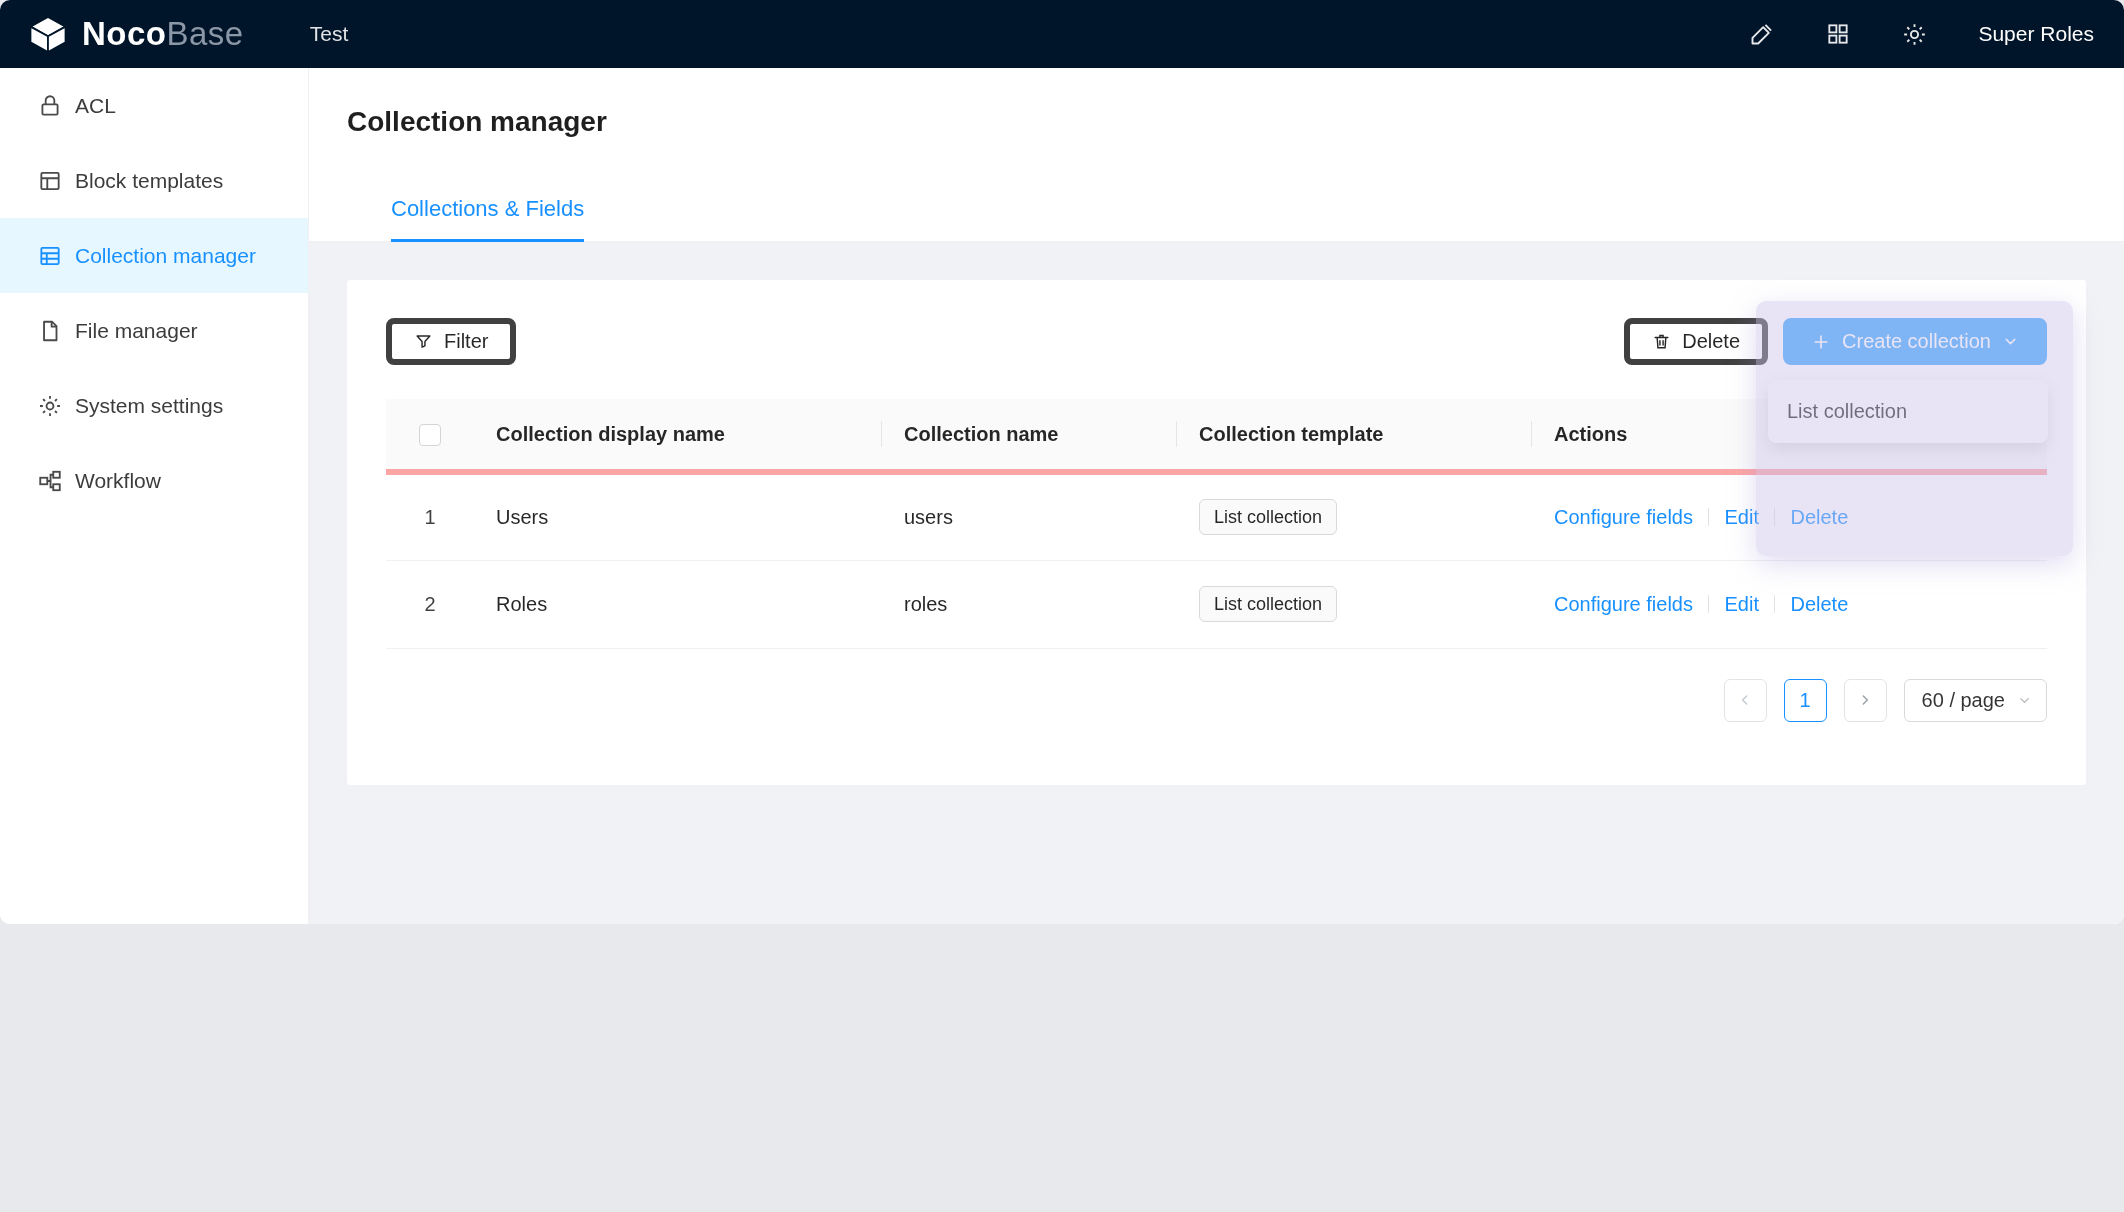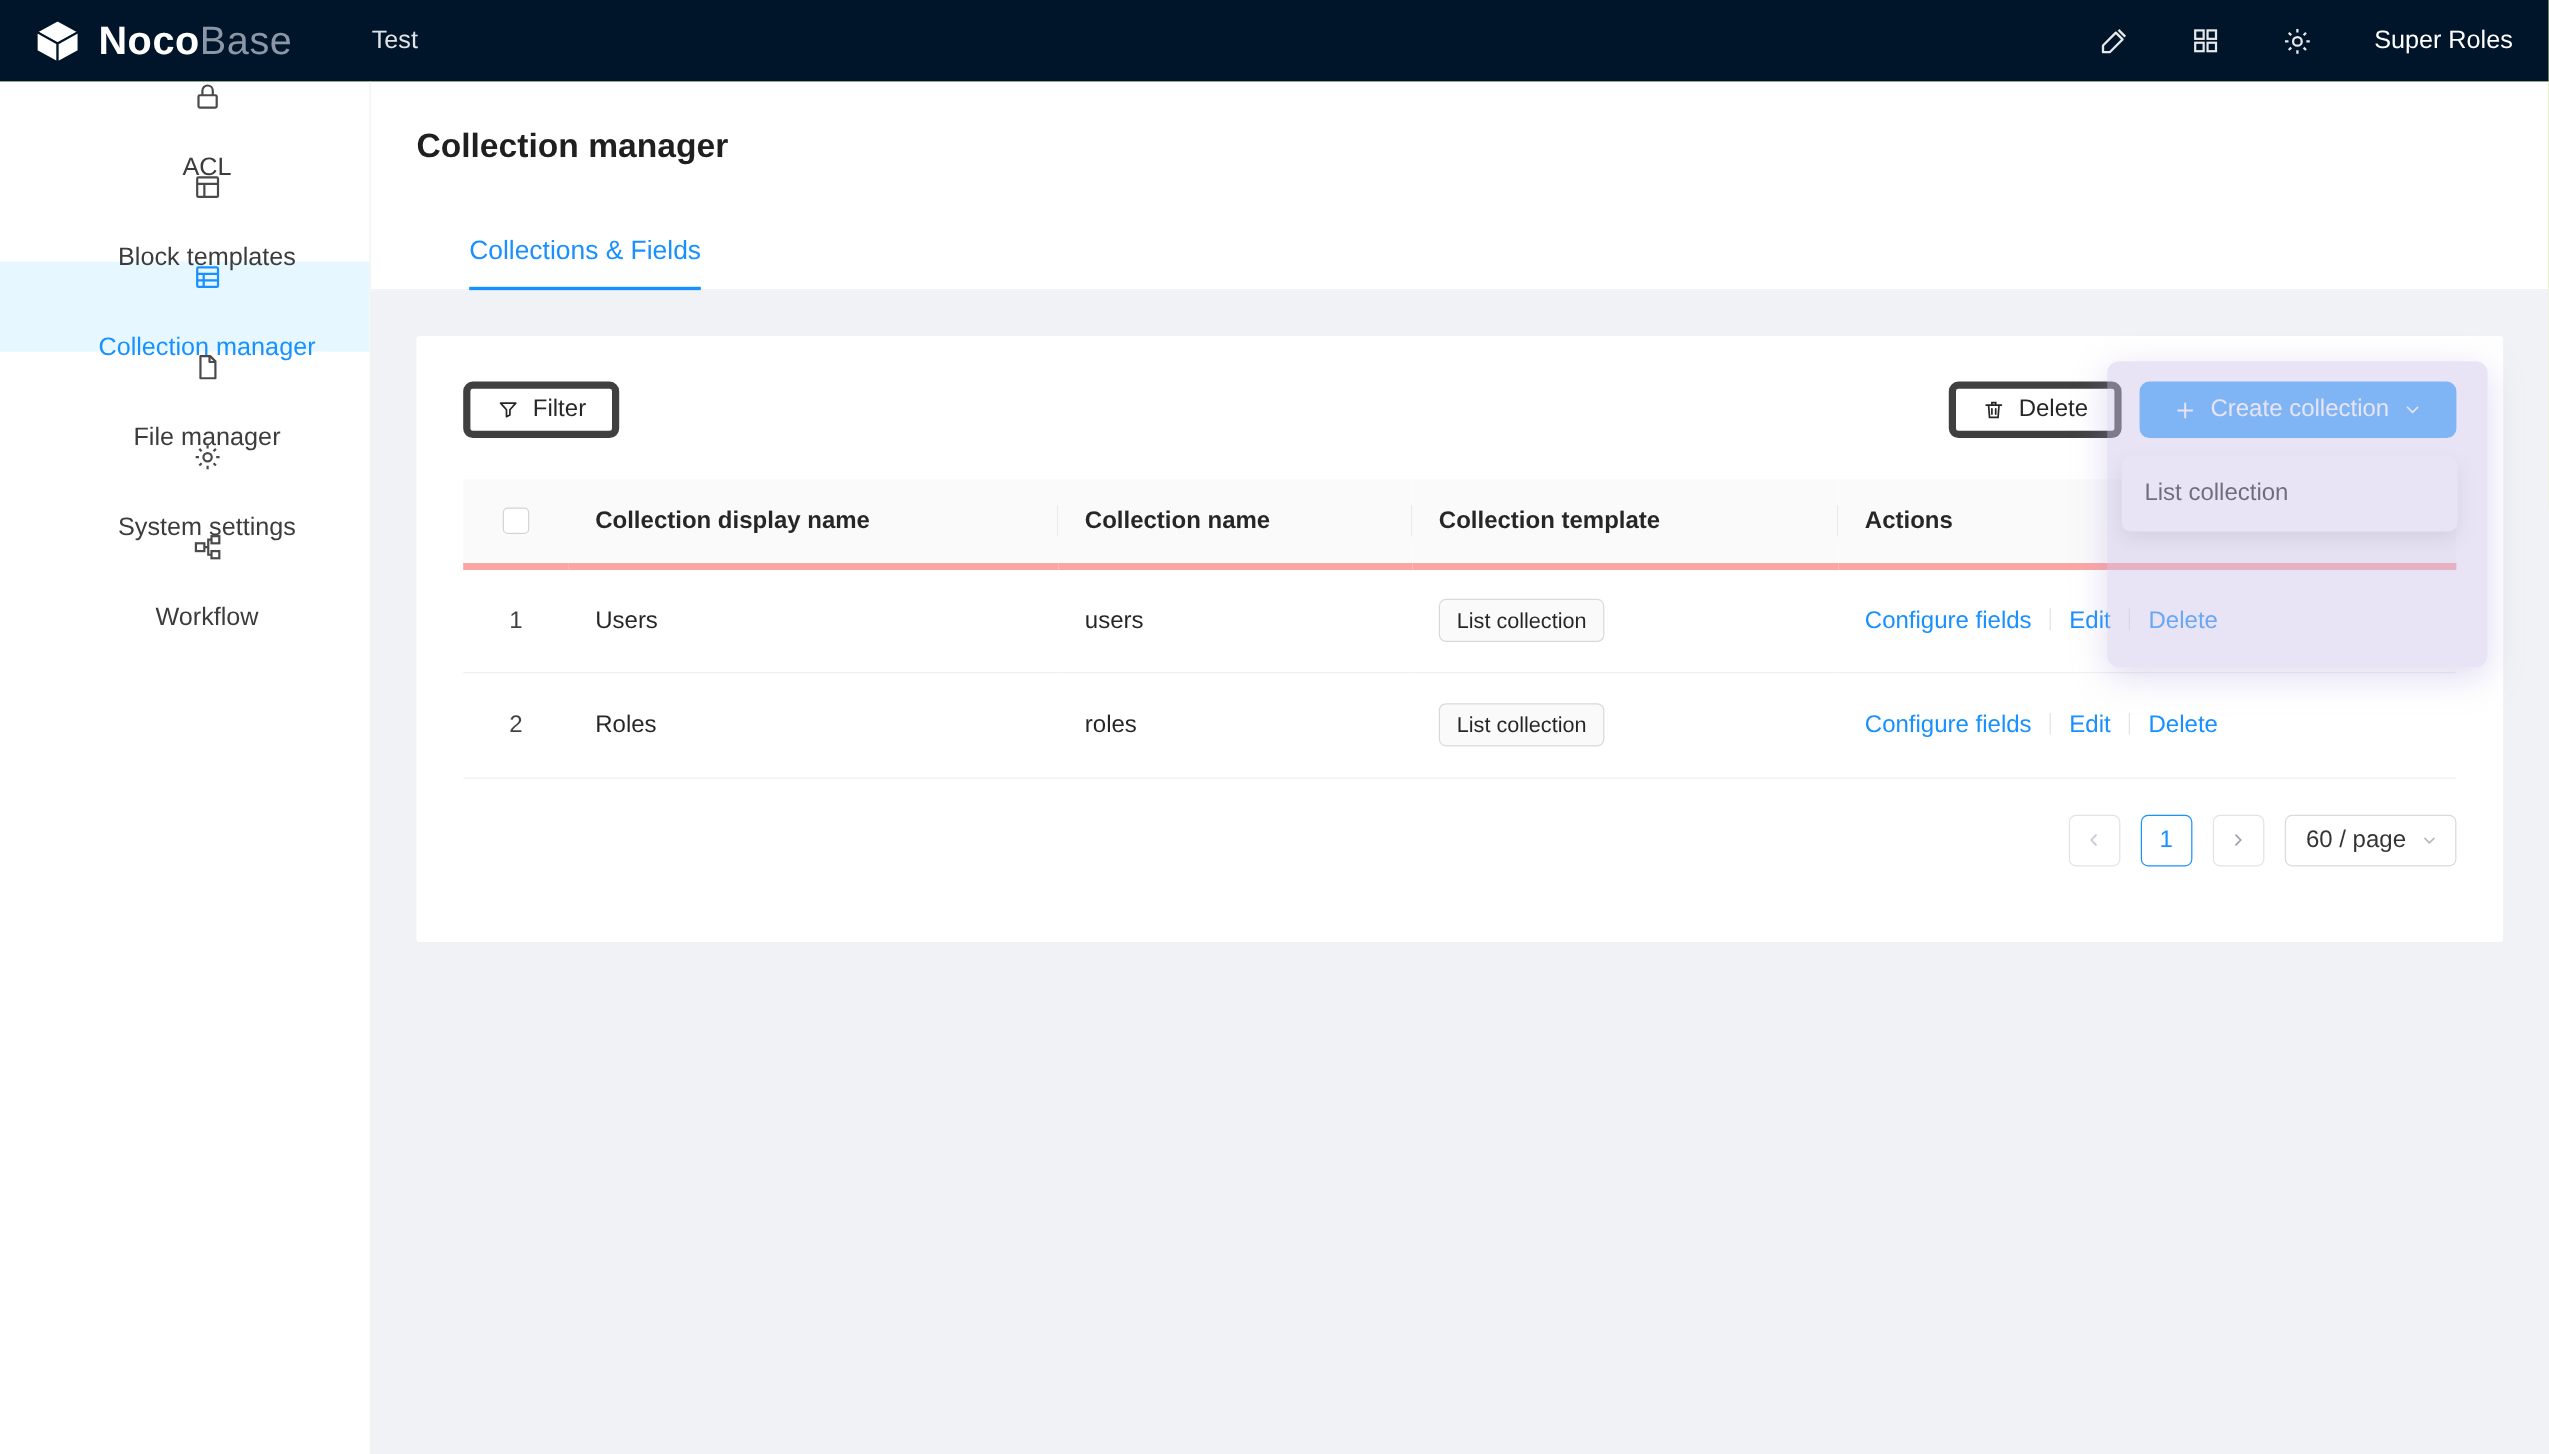--- a/index.html
+++ b/index.html
@@ -1,23 +1,24 @@
 <!DOCTYPE html>
 <html><head>
 <meta charset="utf-8">
 <style>
   * { box-sizing: border-box; margin: 0; padding: 0; }
   html,body { background:#e7e9ec; }
   .app {
     position: relative;
-    width: 2124px; height: 1212px;
-    background: #bef264;
+    width: 2124px; height: 924px;
+    background: #ffffff;
     font-family: "Liberation Sans", "DejaVu Sans", sans-serif;
     color: rgba(0,0,0,0.85);
     overflow: hidden;
+    border-radius: 10px;
   }
 
   
   .topbar {
     height: 68px; background: #001529;
     display: flex; align-items: center;
     padding: 0 30px 0 27px;
   }
   .logo { display:flex; align-items:center; gap:13px; cursor:pointer; }
   .logo-text { font-size:33px; font-weight:700; letter-spacing:0.5px; }
@@ -31,22 +32,22 @@
   .top-icon { color: rgba(255,255,255,0.9); display:flex; align-items:center; cursor:pointer; }
   .top-user { color:#ffffff; font-size:21px; cursor:pointer; }
 
   
   .layout { display:flex; height: 1144px; }
   .sidebar {
     width: 309px; background:#ffffff;
     border-right: 1px solid #f0f0f0; flex-shrink:0;
   }
   .side-item {
-    height: 75px; display:flex; align-items:center; gap:34px;
-    padding-left: 37px; font-size: 21px; color: #3c3c3c; cursor:pointer;flex-direction:column;
+    height: 75px; display:flex; align-items:center; gap:12px;
+    padding-left: 37px; font-size: 21px; color: #3c3c3c; cursor:pointer;
   }
   .side-item .si-icon { display:flex; align-items:center; color:#4a4a4a; }
   .side-item.active { background:#e6f7ff; color:#1890ff; }
   .side-item.active .si-icon { color:#1890ff; }
 
   .main { flex:1; display:flex; flex-direction:column; background:#ffffff; }
   .page-head { padding: 38px 0 0 38px; }
   .page-title { font-size:28px; font-weight:700; color: rgba(0,0,0,0.88); }
   .tabs {
     margin-top: 58px; padding-left: 38px;

